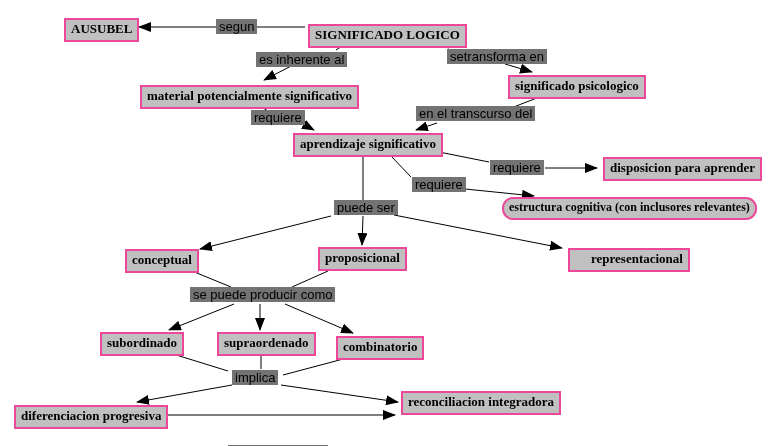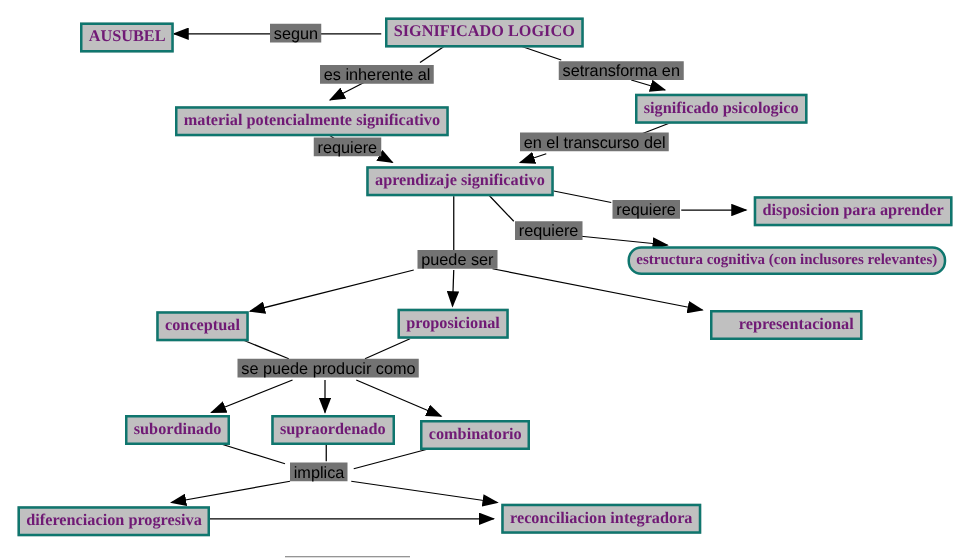--- a/index.html
+++ b/index.html
@@ -3,21 +3,21 @@
 <meta charset="utf-8">
 <title>Concept Map</title>
 <style>
   html,body{margin:0;padding:0;background:#ffffff;}
   #canvas{position:relative;width:775px;height:446px;background:#ffffff;overflow:hidden;
           font-family:"Liberation Sans",sans-serif;}
   #edges{position:absolute;left:0;top:0;width:775px;height:446px;z-index:1;}
   #edges line{stroke:#000;stroke-width:1;}
   .edge-label{position:absolute;z-index:2;background:#737373;color:#000;
               font:13px "Liberation Sans",sans-serif;white-space:nowrap;padding:0 3px;}
-  .node{position:absolute;z-index:3;background:#c0c0c0;border:2px solid #0f766e;color:#701a75;
+  .node{position:absolute;z-index:3;background:#c0c0c0;border:2px solid #ec4899;color:#000000;
         font:bold 13px "Liberation Serif",serif;white-space:nowrap;padding:2px 5px 3px;
         line-height:1.15;box-sizing:border-box;text-align:center;}
   .node.small{font-size:12px;border-radius:11px;}
 </style>
 </head>
 <body>
 
 <div id="canvas">
 
   <svg id="edges" width="775" height="446" viewBox="0 0 775 446" xmlns="http://www.w3.org/2000/svg">
@@ -62,28 +62,28 @@
   <span class="edge-label" style="left:251px;top:110px;">requiere</span>
   <span class="edge-label" style="left:416px;top:106px;">en el transcurso del</span>
   <span class="edge-label" style="left:490px;top:160px;">requiere</span>
   <span class="edge-label" style="left:412px;top:177px;">requiere</span>
   <span class="edge-label" style="left:334px;top:200px;">puede ser</span>
   <span class="edge-label" style="left:190px;top:287px;">se puede producir como</span>
   <span class="edge-label" style="left:232px;top:370px;">implica</span>
   <span class="edge-label" style="left:228px;top:405px;margin-top:40px;">es una forma de</span>
 
   <div class="node" style="left:64px;top:18px;">AUSUBEL</div>
-  <div class="node" style="left:308px;top:14px;">SIGNIFICADO LOGICO</div>
+  <div class="node" style="left:308px;top:24px;">SIGNIFICADO LOGICO</div>
   <div class="node" style="left:140px;top:85px;">material potencialmente significativo</div>
   <div class="node" style="left:508px;top:75px;">significado psicologico</div>
   <div class="node" style="left:293px;top:133px;">aprendizaje significativo</div>
   <div class="node" style="left:603px;top:157px;">disposicion para aprender</div>
   <div class="node small" style="left:502px;top:197px;">estructura cognitiva (con inclusores relevantes)</div>
   <div class="node" style="left:125px;top:249px;">conceptual</div>
   <div class="node" style="left:318px;top:247px;">proposicional</div>
   <div class="node" style="left:568px;top:248px;padding-left:21px;">representacional</div>
   <div class="node" style="left:100px;top:332px;">subordinado</div>
   <div class="node" style="left:217px;top:332px;">supraordenado</div>
   <div class="node" style="left:336px;top:336px;">combinatorio</div>
   <div class="node" style="left:14px;top:405px;">diferenciacion progresiva</div>
-  <div class="node" style="left:401px;top:403px;">reconciliacion integradora</div>
+  <div class="node" style="left:401px;top:391px;">reconciliacion integradora</div>
 
 </div>
 
 </body></html>

